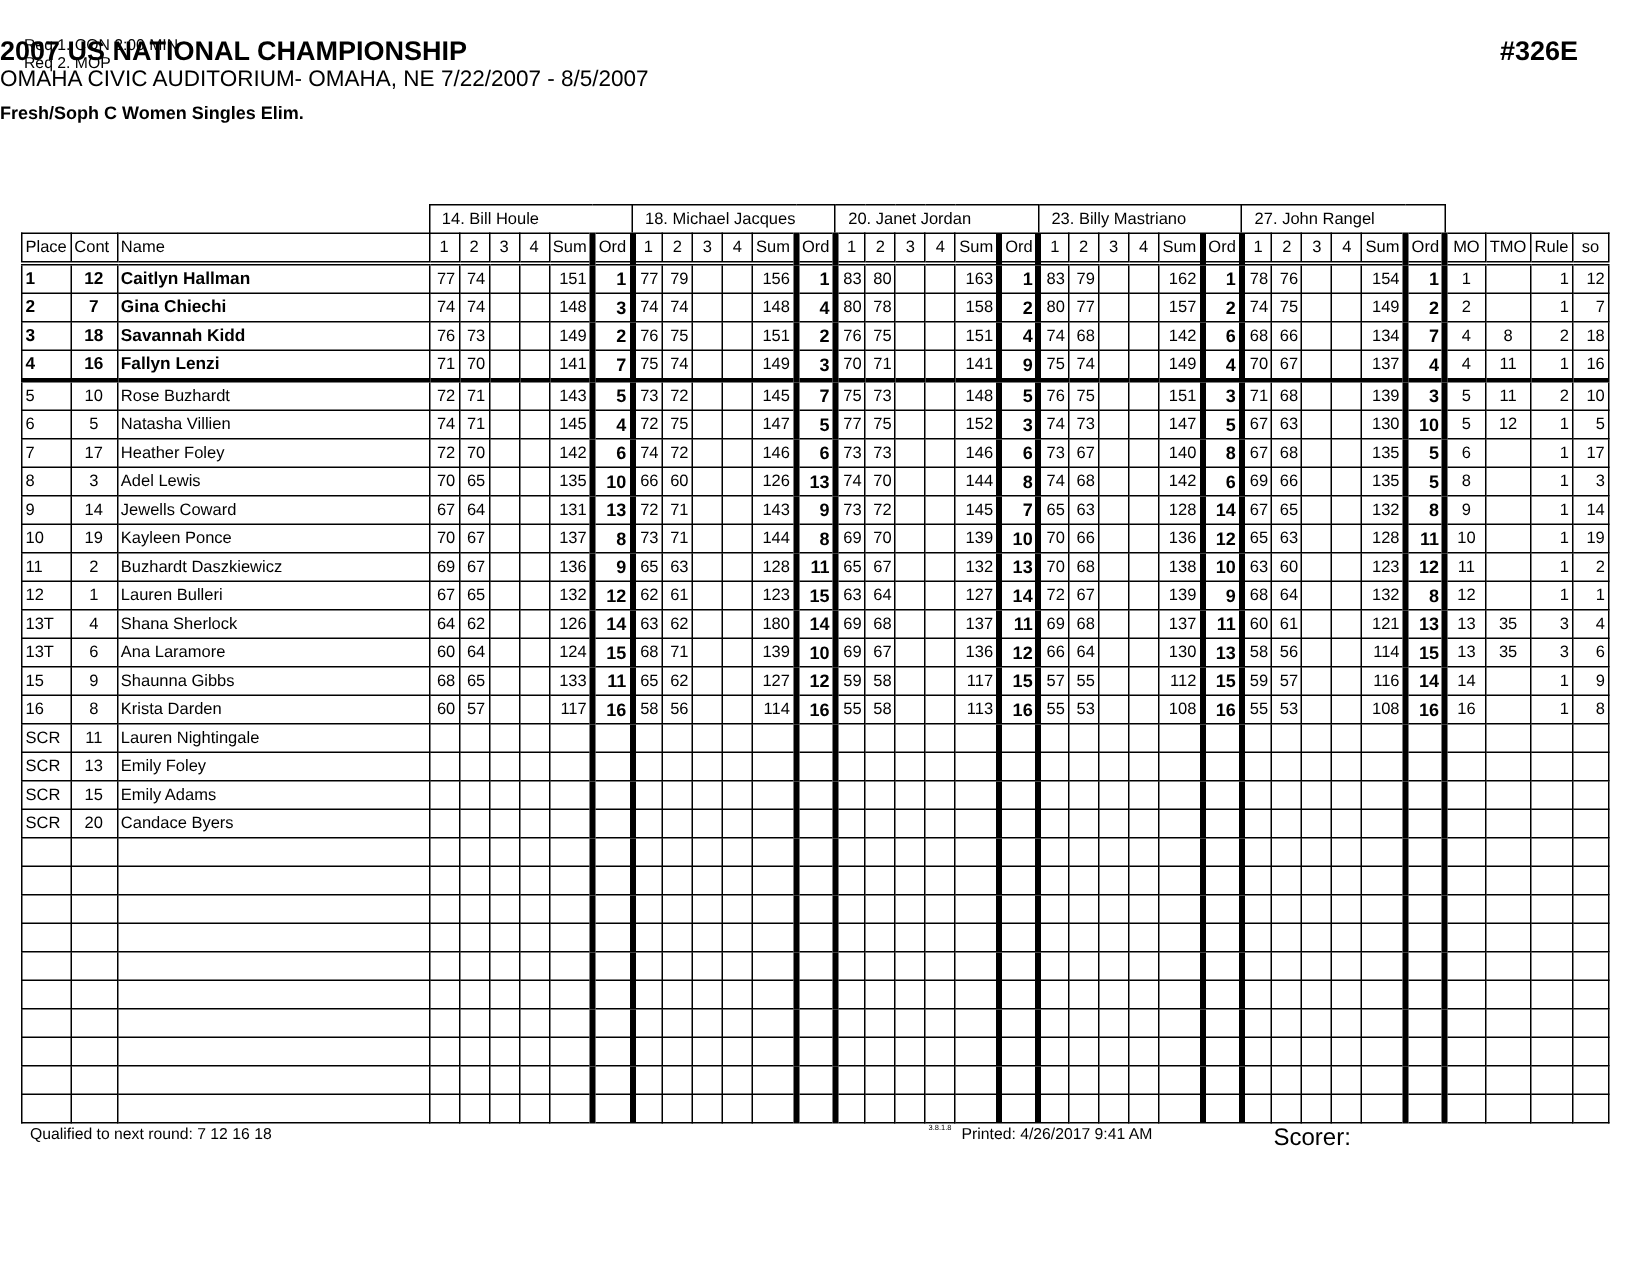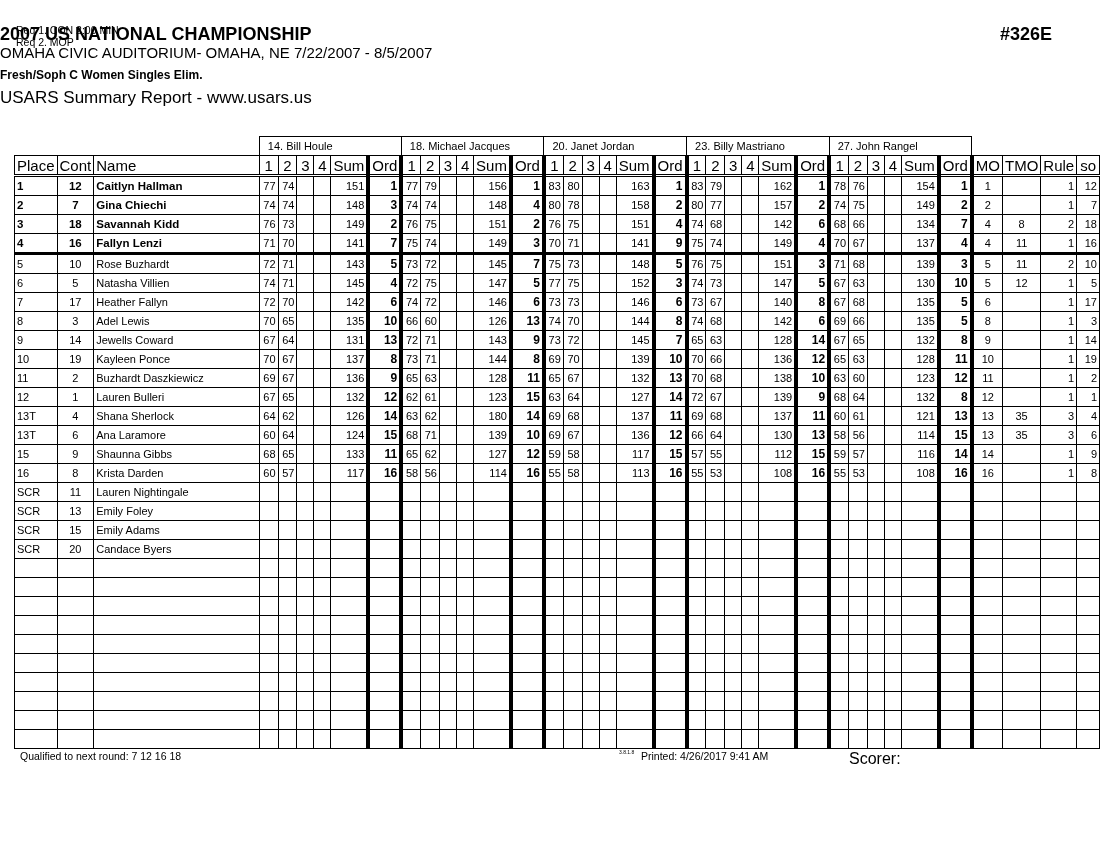--- a/index.html
+++ b/index.html
@@ -11,21 +11,21 @@
   .t2 { font-size:15px; line-height:18px; }
   .t3 { font-size:12px; font-weight:bold; line-height:24px; margin-top:1px; }
   .t4 { font-size:17px; line-height:22px; }
   .event-no { position:absolute; left:962px; top:24px; font-size:18px; font-weight:bold;margin-left:38px; }
 
   table.score { position:absolute; left:14px; top:136px; border-collapse:collapse; table-layout:fixed;
                 font-size:11px; }
   table.score td { border:1px solid #000; padding:0 2px; height:18px; white-space:nowrap; overflow:hidden; }
   table.score tr.judges td { height:18px; font-size:11px; padding-left:8px; }
   table.score tr.judges td.empty { border:none; }
-  table.score tr.hdr td { font-size:15px; height:18px; border-bottom:3px double #000; }
+  table.score tr.hdr td { font-size:11px; height:18px; border-bottom:3px double #000; }
   table.score td.num { text-align:right; }
   table.score td.ctr { text-align:center; }
   table.score td.ord { font-weight:bold; font-size:12px; text-align:right; border-left:4px solid #000; border-right:4px solid #000; }
   table.score tr.hdr td.ordh { border-left:4px solid #000; border-right:4px solid #000; }
   table.score tr.bold td.b { font-weight:bold; font-size:11.5px; }
   table.score tr.cut td { border-bottom:3px solid #000; }
   .footer-q { position:absolute; left:20px; top:750px; font-size:10.5px; }
   .footer-ver { position:absolute; left:619px; top:749px; font-size:5px; }
   .footer-p { position:absolute; left:641px; top:750px; font-size:10.5px; }
   .footer-s { position:absolute; left:849px; top:750px; font-size:16px; }
@@ -34,21 +34,20 @@
 <body>
 
 <div class="req">
   <div>Req  1.  CON  2:00 MIN</div>
   <div>Req  2.  MOP</div>
 </div>
 <div class="title-block">
   <div class="t1">2007 US NATIONAL CHAMPIONSHIP</div>
   <div class="t2">OMAHA CIVIC AUDITORIUM- OMAHA, NE  7/22/2007 - 8/5/2007</div>
   <div class="t3">Fresh/Soph C Women Singles Elim.</div>
-  <div class="t4">USARS Summary Report - www.usars.us</div>
 </div>
 <div class="event-no">#326E</div>
 
 <table class="score" id="score">
   <colgroup id="cg">
       <col style="width: 29px;">
       <col style="width: 31px;">
       <col style="width: 208px;">
       <col style="width: 20px;">
       <col style="width: 20px;">
@@ -364,21 +363,21 @@
         <td class="num">130</td>
         <td class="ord">10</td>
         <td class="ctr">5</td>
         <td class="ctr">12</td>
         <td class="num">1</td>
         <td class="num">5</td>
       </tr>
       <tr class="">
         <td class="b">7</td>
         <td class="b ctr">17</td>
-        <td class="b">Heather Fallyn</td>
+        <td class="b">Heather Foley</td>
         <td class="num">72</td>
         <td class="num">70</td>
         <td></td>
         <td></td>
         <td class="num">142</td>
         <td class="ord">6</td>
         <td class="num">74</td>
         <td class="num">72</td>
         <td></td>
         <td></td>

